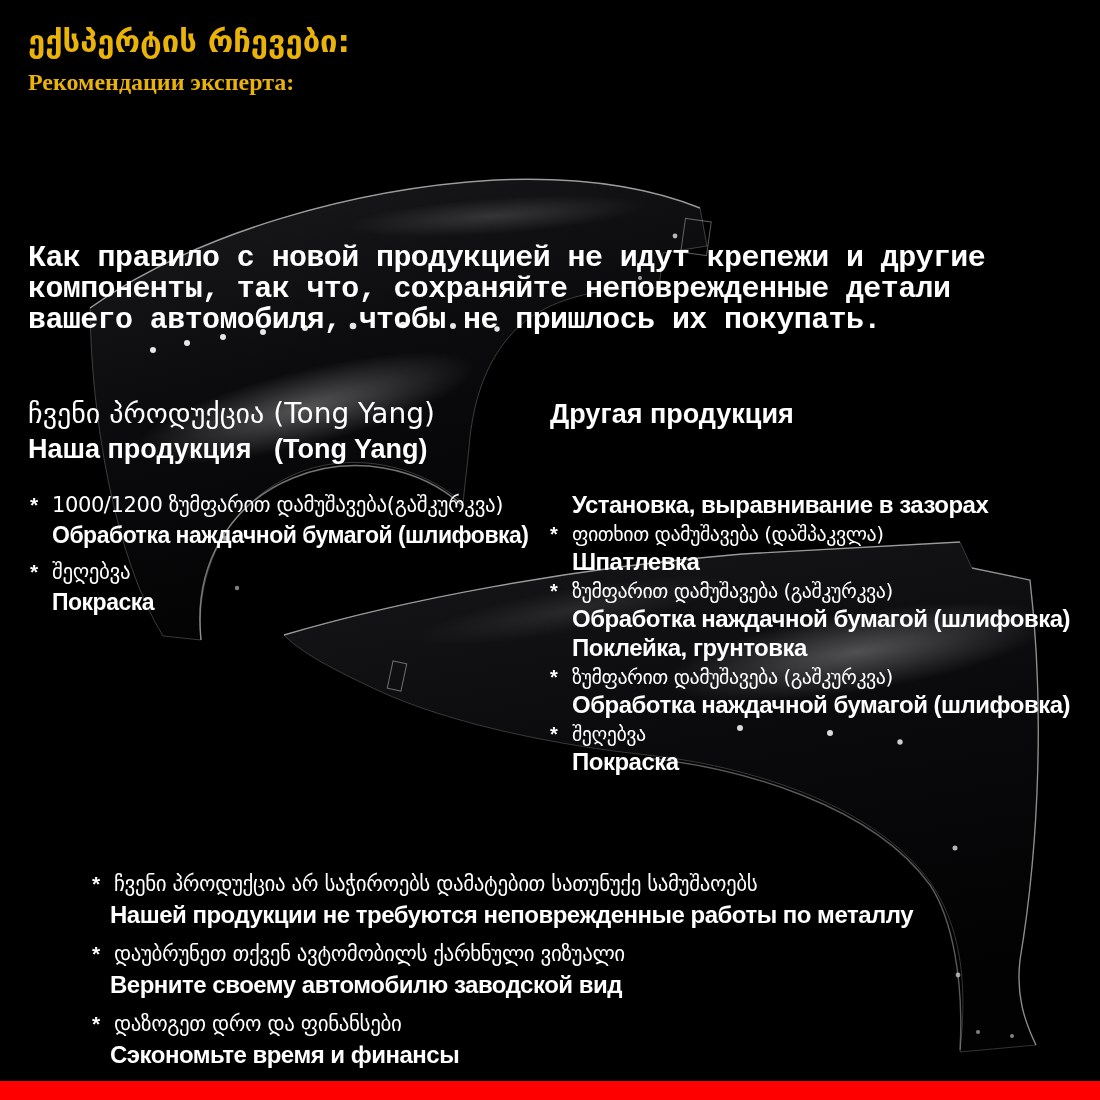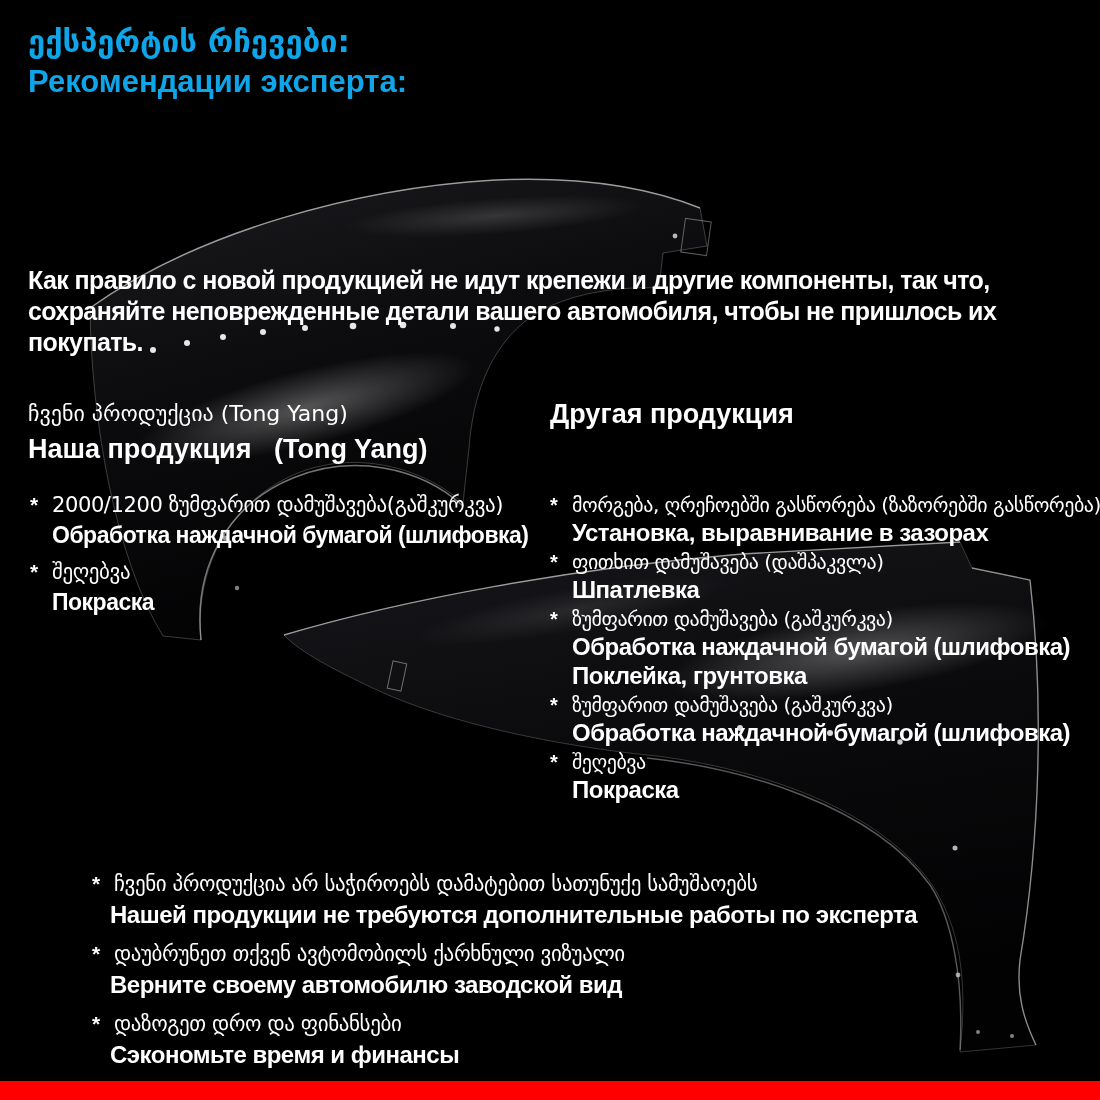--- a/index.html
+++ b/index.html
@@ -6,31 +6,31 @@
   .page {
     position:relative; width:1100px; height:1100px;
     background:#000; overflow:hidden;
     font-family:"DejaVu Sans", sans-serif;
     color:#fff;
   }
   .photo { position:absolute; z-index:1; }
   .txt   { position:absolute; z-index:2; }
 
   
-  .title { left:28px; top:20px; color:#0ea5e9; font-weight:bold; }
+  .title { left:28px; top:20px; color:#eab308; font-weight:bold; }
   .title .t-ka { font-size:31px; line-height:42px; }
-  .title .t-ru { font-size:31px; line-height:40px; font-family:Liberation Sans, sans-serif; }
+  .title .t-ru { font-size:24px; line-height:40px; font-family:Liberation Serif, serif; }
 
   
   .intro-ka { left:28px; top:152px; width:1050px; font-size:24px; line-height:33px; letter-spacing:-0.3px; }
-  .intro-ru { left:28px; top:265px; width:1020px; font-size:25px; line-height:31px;
-              font-weight:bold; font-family:Liberation Sans, sans-serif; letter-spacing:-0.6px; }
-
-  
-  .col-header .h-ka { font-size:22px; line-height:40px; }
+  .intro-ru { left:28px; top:243px; width:1020px; font-size:30px; line-height:31px;
+              font-weight:bold; font-family:Liberation Mono, monospace; letter-spacing:-0.6px; }
+
+  
+  .col-header .h-ka { font-size:28px; line-height:40px; }
   .col-header .h-ru { font-size:27px; line-height:30px; font-weight:bold;
                       font-family:"Liberation Sans",sans-serif; white-space:pre; }
   .hdr-left  { left:28px;  top:394px; }
   .hdr-right { left:550px; top:399px; }
 
   
   .list { }
   .list .item { margin-bottom:7px; }
   .line-ka { white-space:nowrap; letter-spacing:-0.4px; }
   .line-ru { white-space:nowrap; font-weight:bold; font-family:"Liberation Sans",sans-serif;
@@ -141,32 +141,31 @@
   <div class="txt col-header hdr-left">
     <div class="h-ka">ჩვენი პროდუქცია (Tong Yang)</div>
     <div class="h-ru">Наша продукция   (Tong Yang)</div>
   </div>
   <div class="txt col-header hdr-right">
     <div class="h-ru">Другая продукция</div>
   </div>
 
   <div class="txt list list-left">
     <div class="item">
-      <div class="line-ka"><span class="star">*</span><span>2000/1200 ზუმფარით დამუშავება(გაშკურკვა)</span></div>
+      <div class="line-ka"><span class="star">*</span><span>1000/1200 ზუმფარით დამუშავება(გაშკურკვა)</span></div>
       <div class="line-ru">Обработка наждачной бумагой (шлифовка)</div>
     </div>
     <div class="item">
       <div class="line-ka"><span class="star">*</span><span>შეღებვა</span></div>
       <div class="line-ru">Покраска</div>
     </div>
   </div>
 
   <div class="txt list list-right">
     <div class="item">
-      <div class="line-ka"><span class="star">*</span><span>მორგება, ღრეჩოებში გასწორება (ზაზორებში გასწორება)</span></div>
       <div class="line-ru">Установка, выравнивание в зазорах</div>
     </div>
     <div class="item">
       <div class="line-ka"><span class="star">*</span><span>ფითხით დამუშავება (დაშპაკვლა)</span></div>
       <div class="line-ru">Шпатлевка</div>
     </div>
     <div class="item">
       <div class="line-ka"><span class="star">*</span><span>ზუმფარით დამუშავება (გაშკურკვა)</span></div>
       <div class="line-ru">Обработка наждачной бумагой (шлифовка)</div>
     </div>
@@ -179,21 +178,21 @@
     </div>
     <div class="item">
       <div class="line-ka"><span class="star">*</span><span>შეღებვა</span></div>
       <div class="line-ru">Покраска</div>
     </div>
   </div>
 
   <div class="txt list list-footer">
     <div class="item">
       <div class="line-ka"><span class="star">*</span><span>ჩვენი პროდუქცია არ საჭიროებს დამატებით სათუნუქე სამუშაოებს</span></div>
-      <div class="line-ru">Нашей продукции не требуются дополнительные работы по эксперта</div>
+      <div class="line-ru">Нашей продукции не требуются неповрежденные работы по металлу</div>
     </div>
     <div class="item">
       <div class="line-ka"><span class="star">*</span><span>დაუბრუნეთ თქვენ ავტომობილს ქარხნული ვიზუალი</span></div>
       <div class="line-ru">Верните своему автомобилю заводской вид</div>
     </div>
     <div class="item">
       <div class="line-ka"><span class="star">*</span><span>დაზოგეთ დრო და ფინანსები</span></div>
       <div class="line-ru">Сэкономьте время и финансы</div>
     </div>
   </div>

